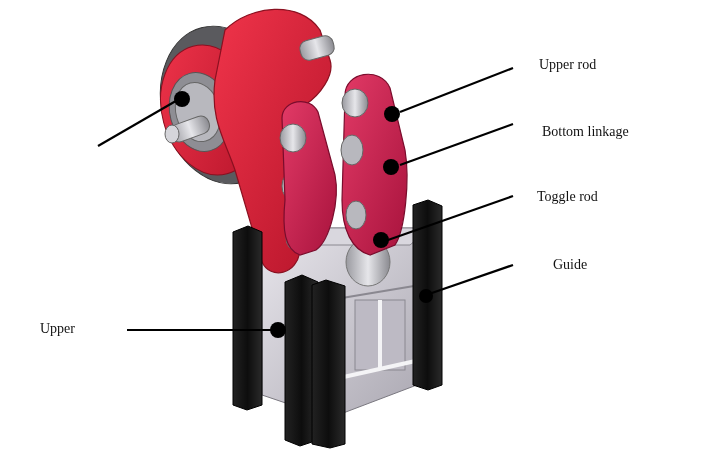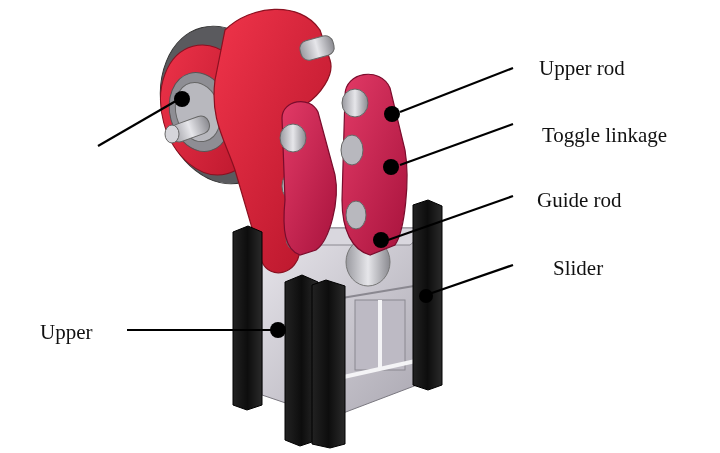--- a/index.html
+++ b/index.html
@@ -1,21 +1,21 @@
 <!DOCTYPE html>
 <html><head>
 <meta charset="utf-8">
 <style>
   html, body { margin:0; padding:0; background:#ffffff; }
   #stage { position:relative; width:720px; height:453px; overflow:hidden; background:#fff; }
   svg#art { position:absolute; left:0; top:0; }
   .label {
     position:absolute;
     font-family:"Liberation Serif", "DejaVu Serif", serif;
-    font-size:21px; color:#111; white-space:nowrap; line-height:1;
+    font-size:14px; color:#111; white-space:nowrap; line-height:1;
   }
 </style>
 </head>
 <body>
 
 <div id="stage">
   <svg id="art" width="720" height="453" viewBox="0 0 720 453">
     <defs>
       <linearGradient id="gRed" x1="0" y1="0" x2="1" y2="1">
         <stop offset="0" stop-color="#f0344a"></stop>
@@ -98,17 +98,17 @@
 
       <line x1="426" y1="295" x2="513" y2="265" stroke="#000" stroke-width="2.2"></line>
       <circle cx="426" cy="296" r="7" fill="#000"></circle>
 
       <line x1="127" y1="330" x2="278" y2="330" stroke="#000" stroke-width="2.2"></line>
       <circle cx="278" cy="330" r="8" fill="#000"></circle>
     </g>
   </svg>
 
   <span class="label" style="left:539px; top:58px;">Upper rod</span>
-  <span class="label" style="left:542px; top:125px;">Toggle linkage</span>
-  <span class="label" style="left:537px; top:190px;">Guide rod</span>
-  <span class="label" style="left:553px; top:258px;">Slider</span>
+  <span class="label" style="left:542px; top:125px;">Bottom linkage</span>
+  <span class="label" style="left:537px; top:190px;">Toggle rod</span>
+  <span class="label" style="left:553px; top:258px;">Guide</span>
   <span class="label" style="left:40px; top:322px;">Upper</span>
 </div>
 
 </body></html>

